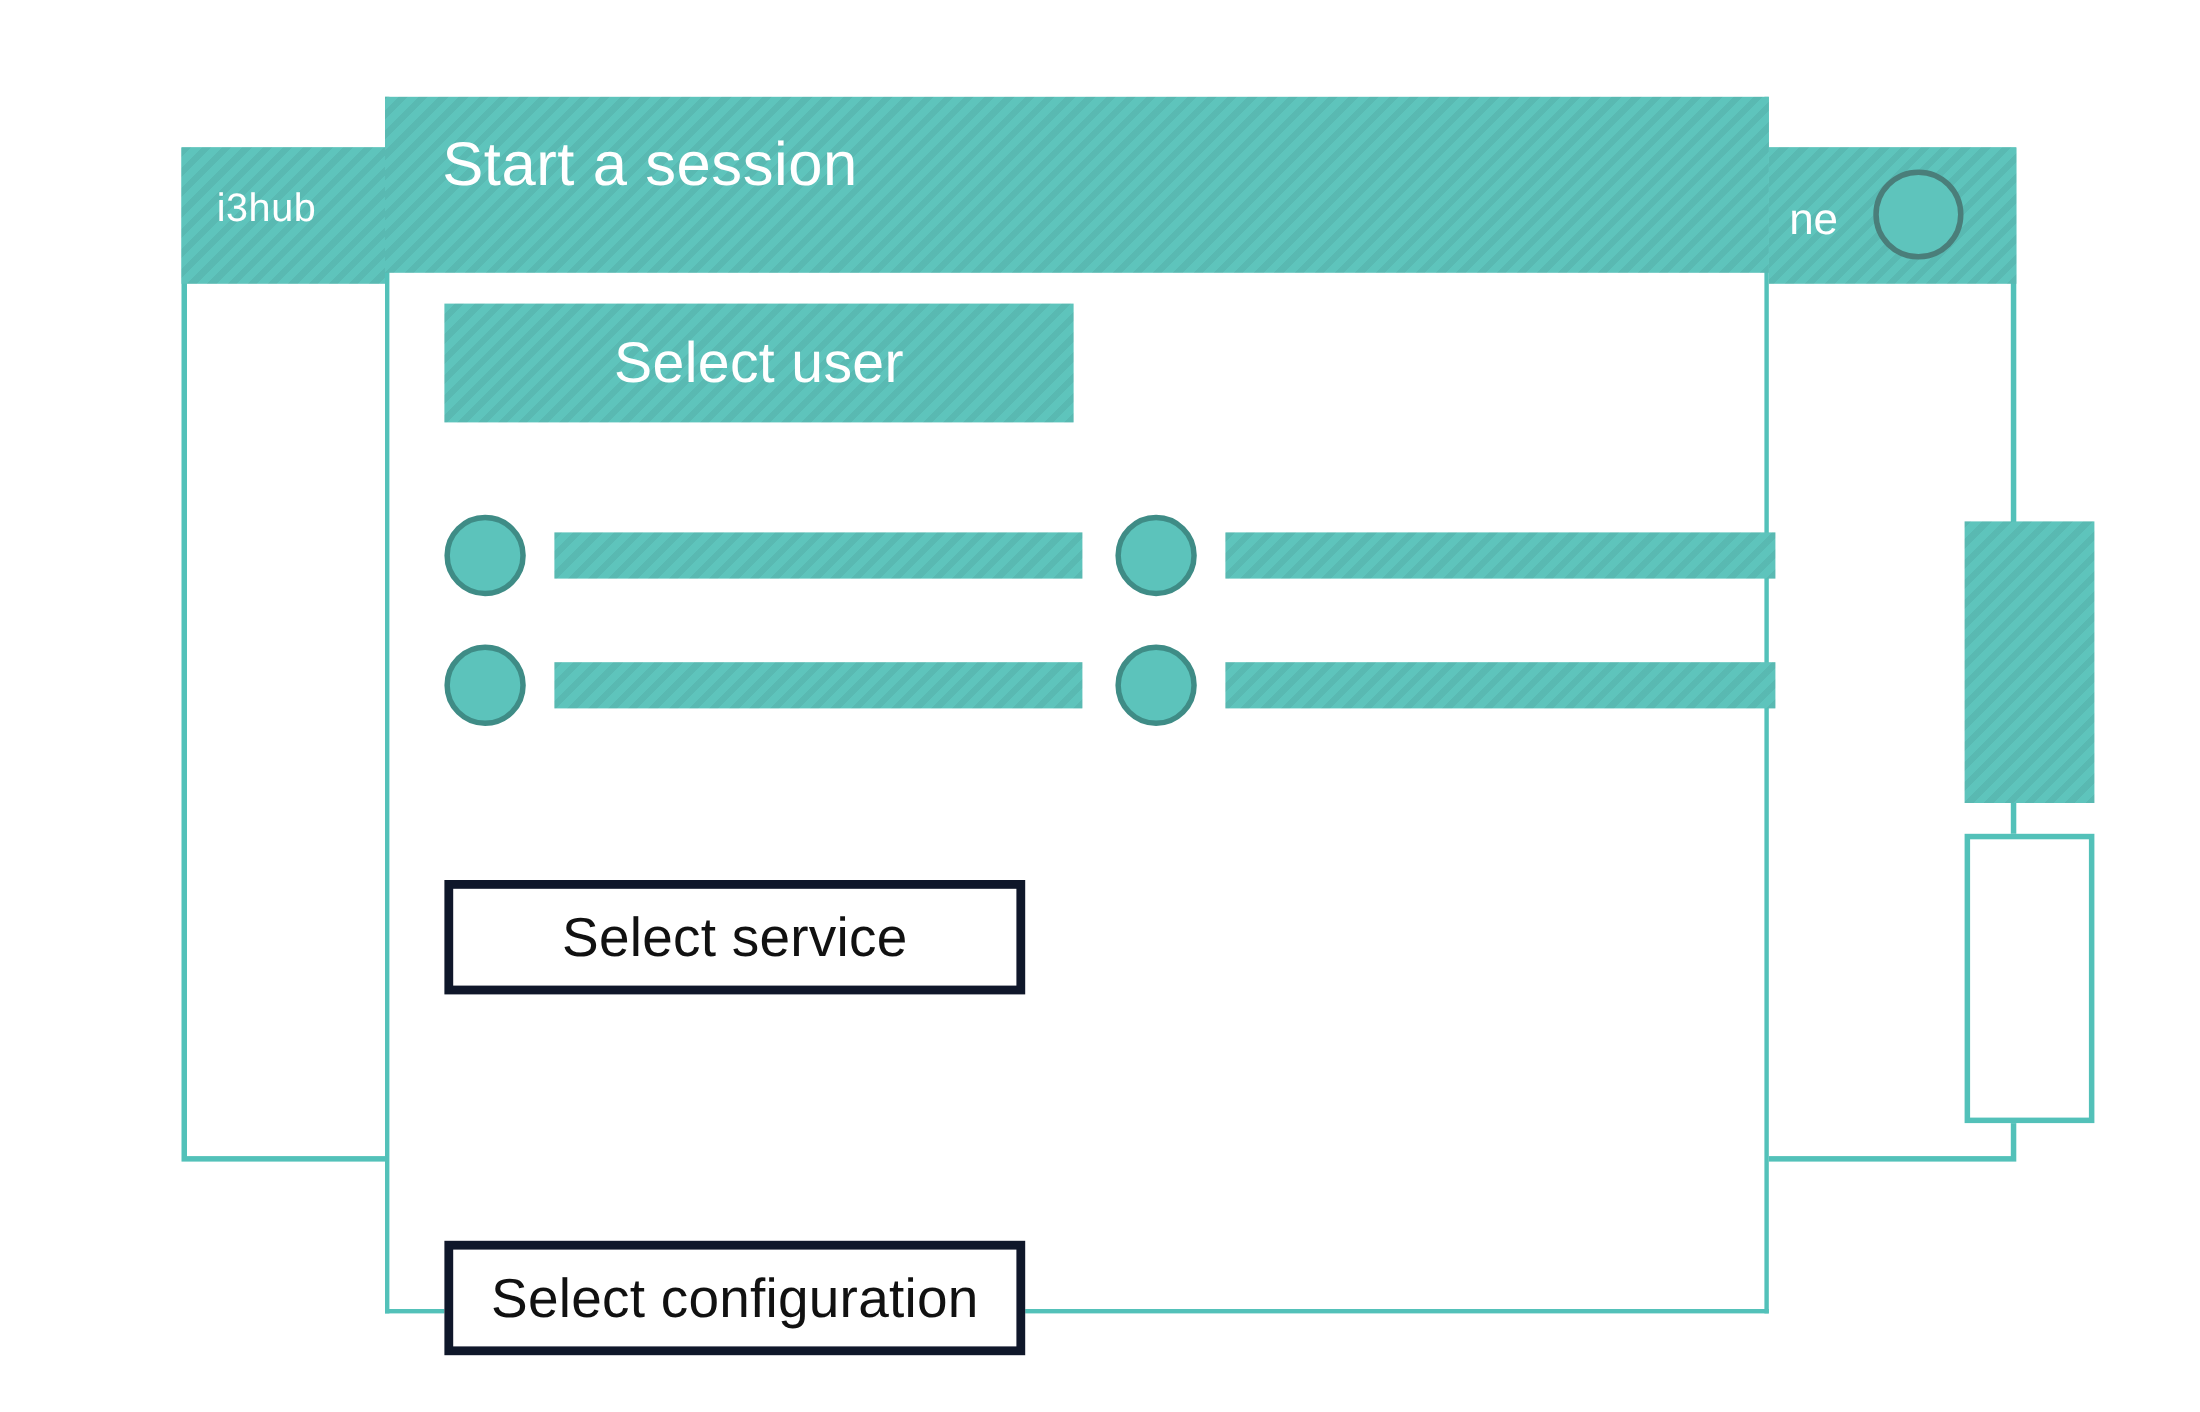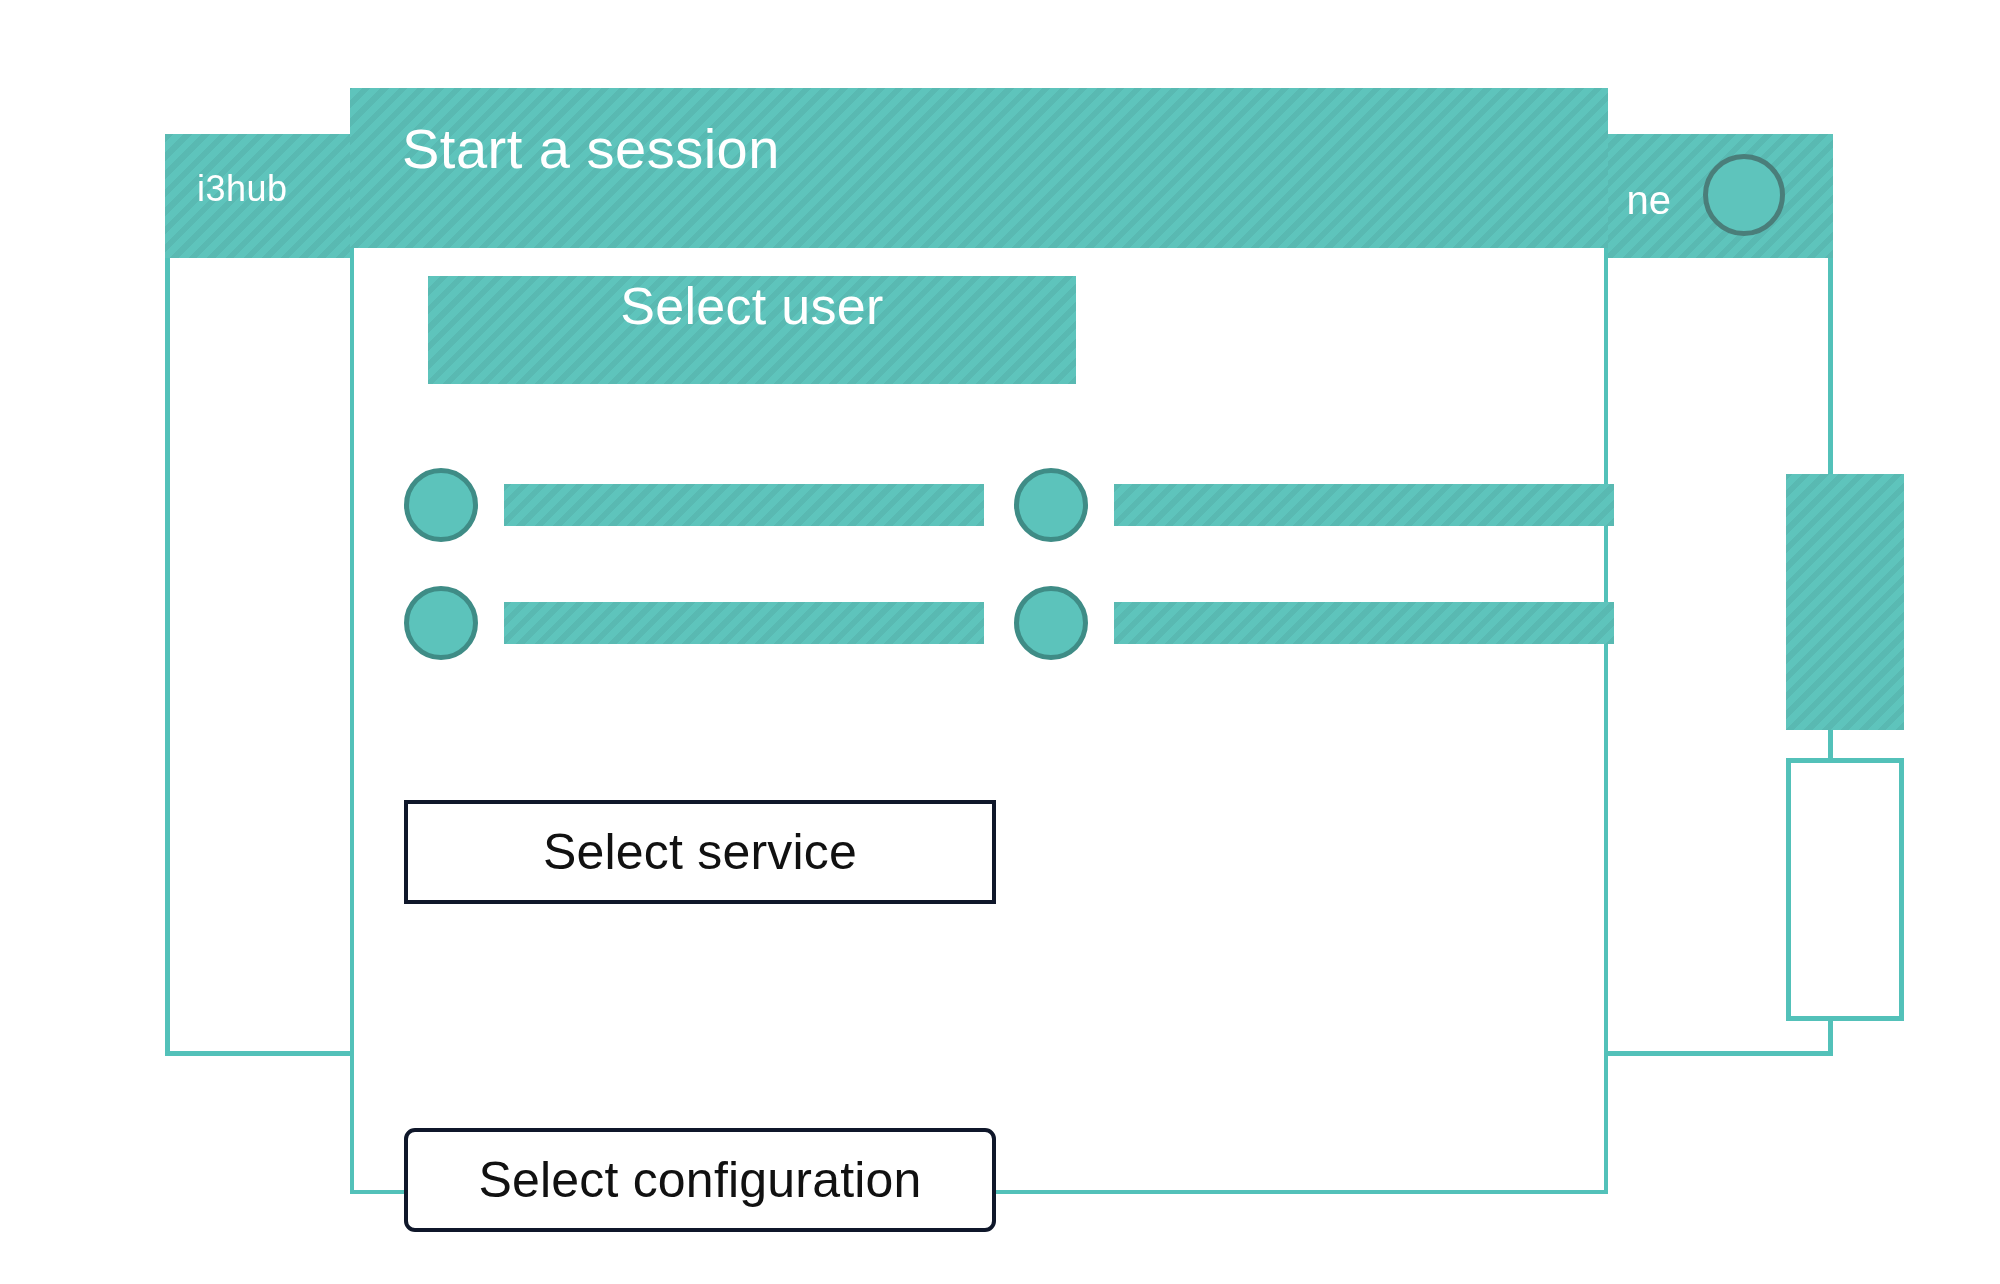--- a/index.html
+++ b/index.html
@@ -152,27 +152,26 @@
     top: 146px;
     width: 1250px;
     height: 956px;
   }
 
   
   #select-user-button {
     position: absolute;
     left: 50px;
     top: 42px;
-    width: 648px;
+    width: 572px;
     height: 108px;
     box-sizing: border-box;
     display: flex;
-    align-items: flex-start;
+    align-items: center;
     justify-content: center;
-    margin-left: 24px;
   }
   #select-user-button .btn-label {
     font-size: 52px;
     color: #ffffff;
     letter-spacing: 0.3px;
   }
 
   
   .placeholder-row {
     position: absolute;
@@ -201,38 +200,38 @@
 
   #row-0 .row-bar { width: 480px; }
   #row-1 .row-bar { width: 480px; }
   #row-2 .row-bar { width: 500px; }
   #row-3 .row-bar { width: 500px; }
 
   
   .outline-button {
     position: absolute;
     left: 50px;
-    width: 592px;
+    width: 528px;
     height: 104px;
     box-sizing: border-box;
-    border: 4px solid #0f172a;
+    border: 8px solid #0f172a;
     background: #ffffff;
     display: flex;
     align-items: center;
     justify-content: center;
   }
   .outline-button .btn-label {
     font-size: 50px;
     color: #111111;
     letter-spacing: 0.2px;
     white-space: nowrap;
   }
   #outline-button-0 { top: 566px; }
   #outline-button-1 { top: 730px; }
-  #outline-button-2 { top: 894px; border-radius: 11px; }
+  #outline-button-2 { top: 894px; }
 </style>
 </head>
 <body>
 
 <div id="stage">
 
   <div id="bg-window">
 
     <div id="bg-window-header" class="striped">
       <div id="bg-window-logo">i3hub</div>

